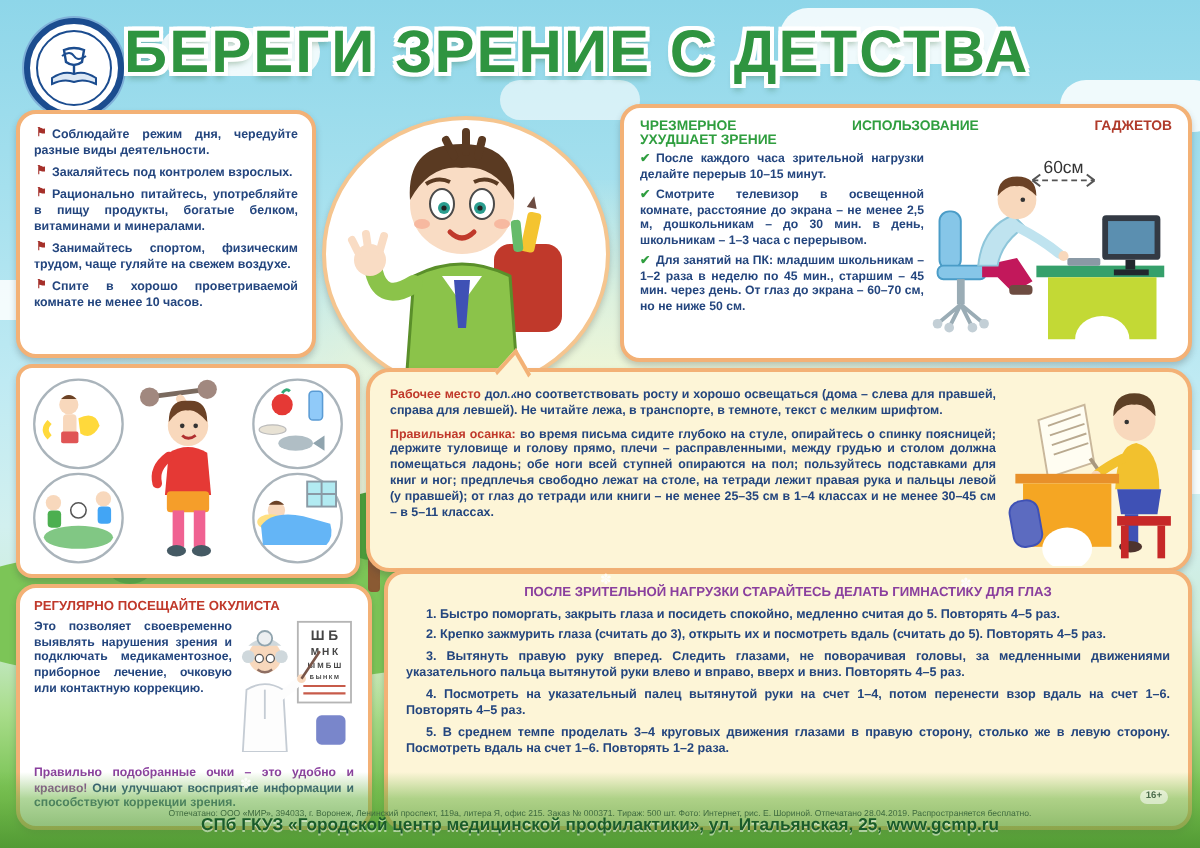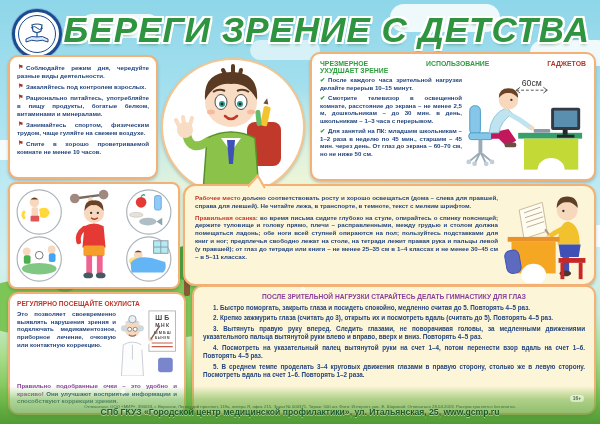--- a/index.html
+++ b/index.html
@@ -19,22 +19,22 @@
   .tree-trunk { position:absolute; background:#8a5a33; border-radius:2px; }
 
   .logo {
     position:absolute; left:12px; top:9px; width:50px; height:50px; border-radius:50%;
     background:#fff; border:3px solid #1b4c8f; display:flex; align-items:center; justify-content:center;
     box-shadow:0 0 0 1px #7fb0d8;
   }
   .logo .inner { width:38px; height:38px; border:1px solid #1b4c8f; border-radius:50%; display:flex; align-items:center; justify-content:center; }
 
   .title {
-    position:absolute; left:62px; top:10px; width:528px; text-align:right;
-    font-size:35px; font-weight:bold; font-style:italic; letter-spacing:1px;
+    position:absolute; left:62px; top:10px; width:528px; text-align:left;
+    font-size:30px; font-weight:bold; letter-spacing:1px;
     color:#2f9440; white-space:nowrap;
     text-shadow:-2px -2px 0 #fff,2px -2px 0 #fff,-2px 2px 0 #fff,2px 2px 0 #fff,0 -2px 0 #fff,0 2px 0 #fff,-2px 0 0 #fff,2px 0 0 #fff,0 3px 3px rgba(20,80,20,.35);
   }
 
   .panel {
     position:absolute; background:#fff; border:2px solid #f3b176; border-radius:10px;
     box-shadow:0 2px 3px rgba(60,60,60,.25);
   }
   .cream { background:#fdf5d7; }
 

